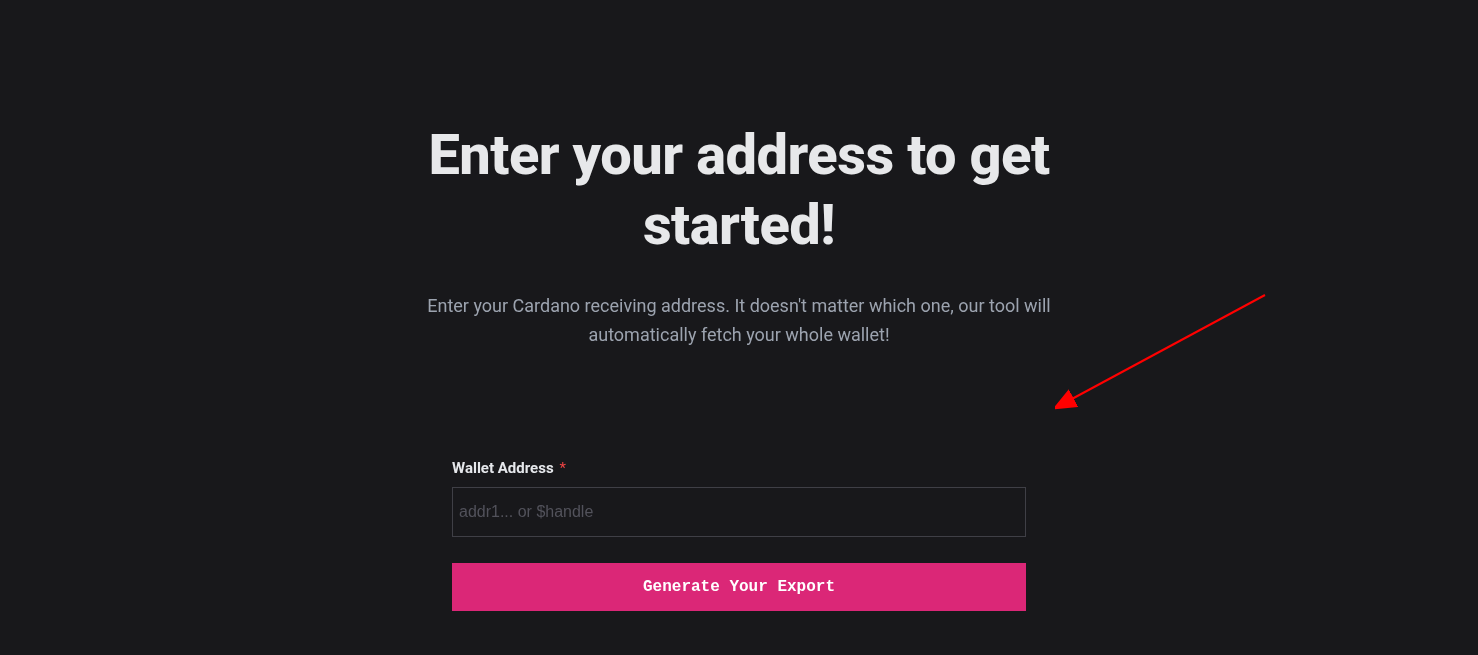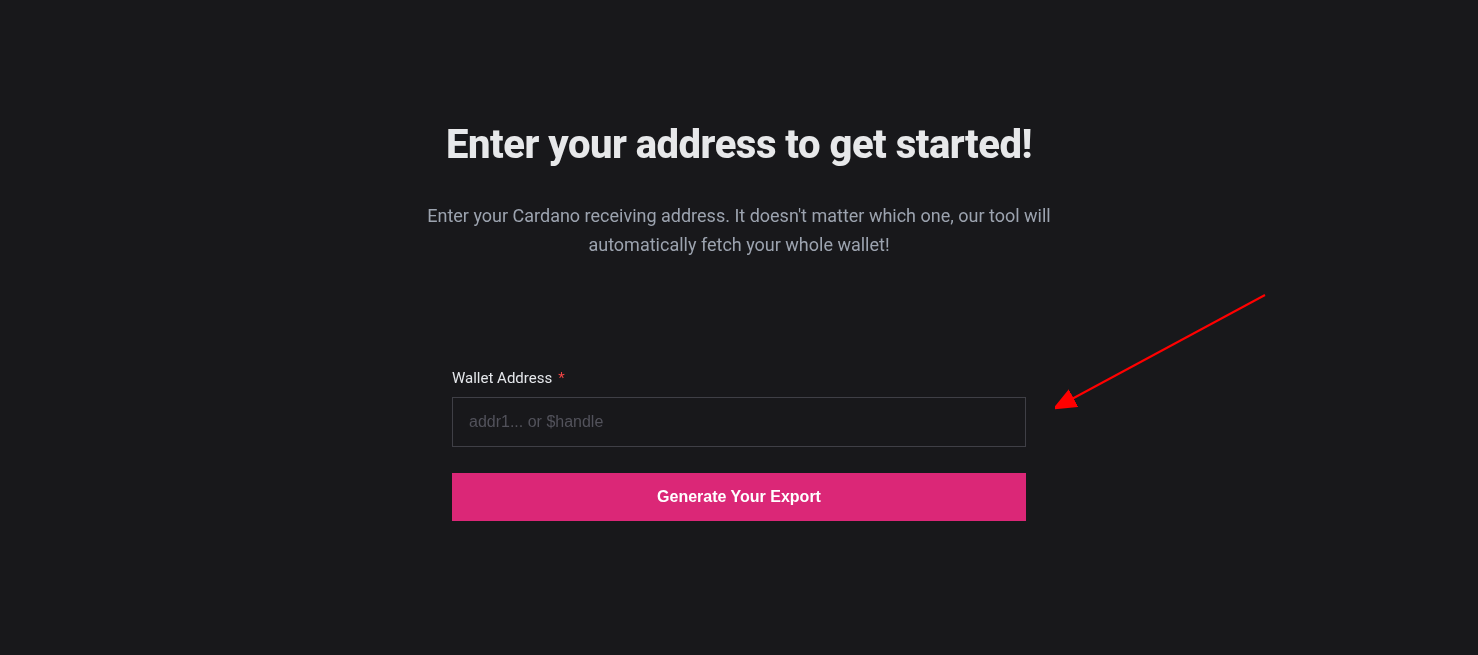--- a/index.html
+++ b/index.html
@@ -24,21 +24,21 @@
     .container {
       width: 100%;
       max-width: 740px;
       display: flex;
       flex-direction: column;
       align-items: center;
     }
     
     .heading {
       color: #e7e8ea;
-      font-size: 40px;
+      font-size: 56px;
       font-weight: 800;
       text-align: center;
       line-height: 1.25;
       letter-spacing: -0.5px;
       margin-bottom: 32px;
     }
     
     .subtitle {
       color: #9ca3af;
       font-size: 18px;
@@ -52,57 +52,58 @@
       width: 574px;
     }
     
     .label-row {
       margin-bottom: 10px;
     }
     
     .field-label {
       color: #e5e7eb;
       font-size: 15px;
-      font-weight: 400;
+      font-weight: 700;
     }
     
     .required-mark {
       color: #ef4444;
       font-size: 15px;
       margin-left: 2px;
     }
     
     .text-input {
       width: 100%;
       height: 50px;
       background-color: transparent;
       border: 1px solid #3f3f46;
       color: #e5e7eb;
       font-size: 16px;
-      padding: 0 16px;
+      padding: 0 6px;
       outline: none;
       margin-bottom: 26px;
     }
     
     .text-input::placeholder {
       color: #52525b;
     }
     
     .generate-button {
       width: 100%;
       height: 48px;
       background-color: #db2777;
       color: #ffffff;
       font-size: 16px;
       font-weight: 600;
       border: none;
       cursor: pointer;
       display: flex;
       align-items: center;
       justify-content: center;
+      font-family: Liberation Mono, monospace;
     }
     
     .arrow-annotation {
       position: absolute;
       top: 290px;
       left: 1055px;
       pointer-events: none;
     }
   </style>
 </head>

